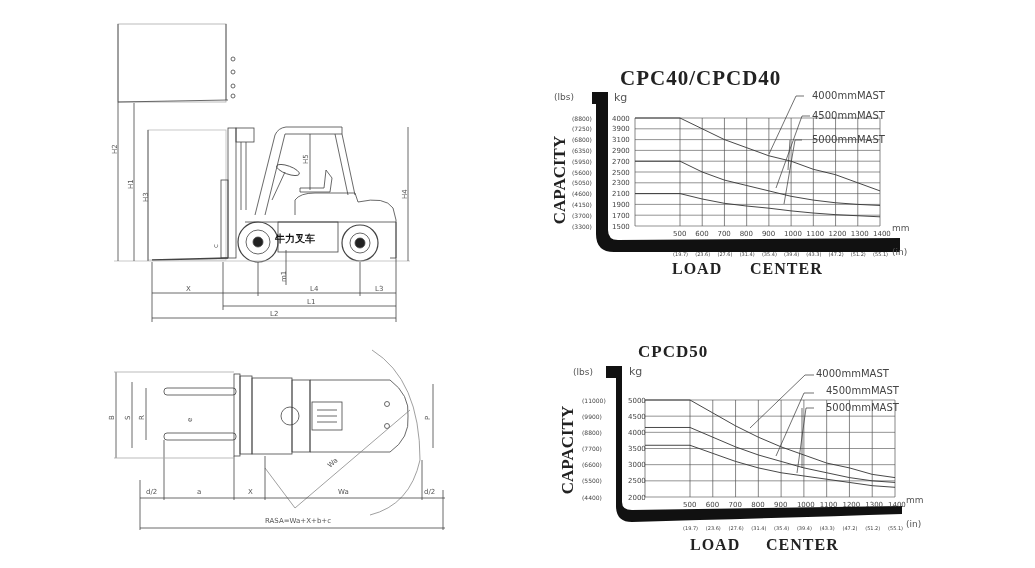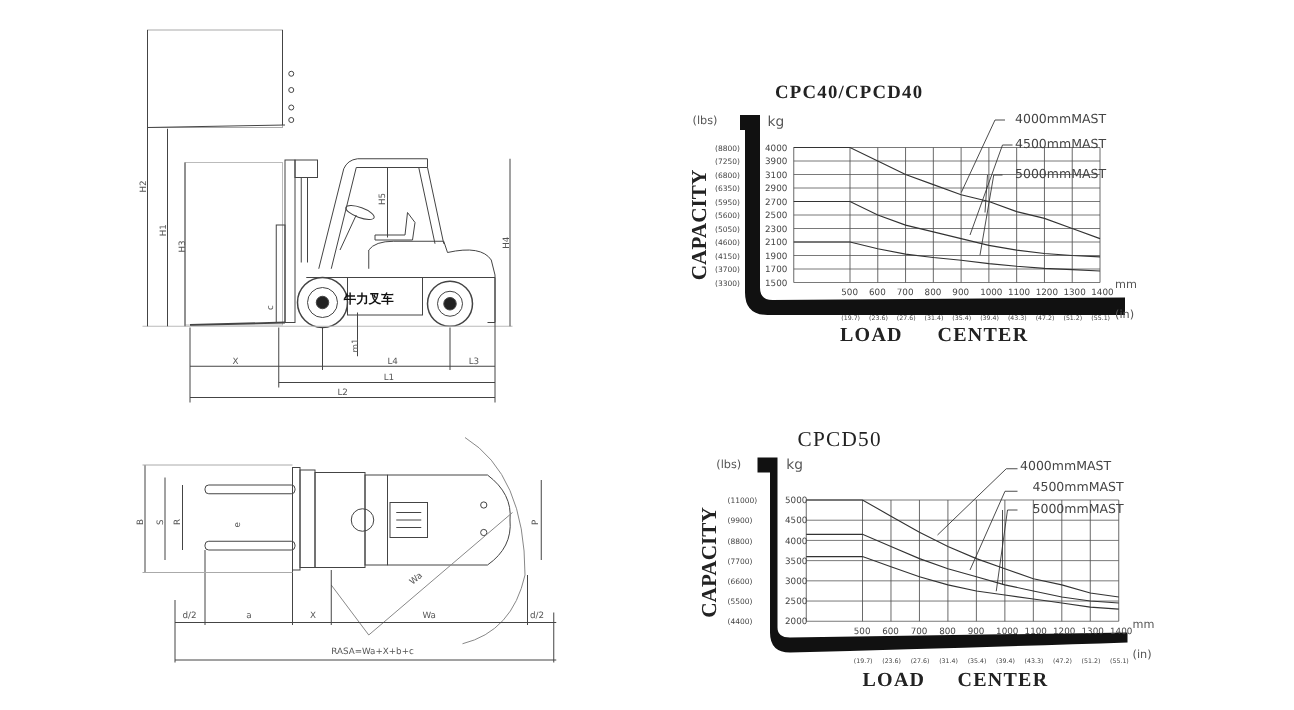--- a/index.html
+++ b/index.html
@@ -224,21 +224,21 @@
     <g stroke="#333" stroke-width="0.7" fill="none">
       <line x1="256" y1="36" x2="229" y2="94"></line>
         <line x1="256" y1="36" x2="264" y2="36"></line>
       <line x1="262" y1="56" x2="236" y2="128"></line>
         <line x1="262" y1="56" x2="270" y2="56"></line>
       <line x1="255" y1="80" x2="244" y2="144"></line>
         <line x1="255" y1="80" x2="262" y2="80"></line>
       <line x1="250" y1="80" x2="248" y2="110"></line>
     </g>
   </svg>
-  <div class="abs serif" style="left:80px;top:6px;font-size:15px;font-weight:bold;letter-spacing:1px;">CPC40/CPCD40</div>
+  <div class="abs serif" style="left:80px;top:6px;font-size:21px;font-weight:bold;letter-spacing:1px;">CPC40/CPCD40</div>
   <div class="abs" style="left:14px;top:32px;font-size:9px;color:#555;">(lbs)</div>
   <div class="abs" style="left:74px;top:31px;font-size:11px;color:#555;">kg</div>
   <div class="abs" style="left:352px;top:163px;font-size:9px;color:#555;">mm</div>
   <div class="abs" style="left:352px;top:187px;font-size:9px;color:#555;">(in)</div>
   <div class="abs serif" style="left:-28px;top:110px;font-size:17px;font-weight:bold;transform:rotate(-90deg);transform-origin:center;width:96px;text-align:center;">CAPACITY</div>
   <div class="abs serif" style="left:132px;top:200px;font-size:16px;font-weight:bold;letter-spacing:1px;">LOAD</div>
   <div class="abs serif" style="left:210px;top:200px;font-size:16px;font-weight:bold;letter-spacing:1px;">CENTER</div>
   <div class="abs" style="left:272px;top:30px;font-size:10px;color:#444;">4000mmMAST</div>
   <div class="abs" style="left:272px;top:50px;font-size:10px;color:#444;">4500mmMAST</div>
   <div class="abs" style="left:272px;top:74px;font-size:10px;color:#444;">5000mmMAST</div>
@@ -311,21 +311,21 @@
     <g stroke="#333" stroke-width="0.7" fill="none">
       <line x1="265" y1="35" x2="210" y2="88"></line>
         <line x1="265" y1="35" x2="274" y2="35"></line>
       <line x1="264" y1="53" x2="236" y2="116"></line>
         <line x1="264" y1="53" x2="274" y2="53"></line>
       <line x1="266" y1="68" x2="257" y2="133"></line>
         <line x1="266" y1="68" x2="274" y2="68"></line>
       <line x1="262" y1="68" x2="262" y2="128"></line>
     </g>
   </svg>
-  <div class="abs serif" style="left:98px;top:2px;font-size:17px;font-weight:normal;letter-spacing:1px;">CPCD50</div>
+  <div class="abs serif" style="left:98px;top:2px;font-size:17px;font-weight:bold;letter-spacing:1px;">CPCD50</div>
   <div class="abs" style="left:33px;top:27px;font-size:9px;color:#555;">(lbs)</div>
   <div class="abs" style="left:89px;top:25px;font-size:11px;color:#555;">kg</div>
   <div class="abs" style="left:366px;top:155px;font-size:9px;color:#555;">mm</div>
   <div class="abs" style="left:366px;top:179px;font-size:9px;color:#555;">(in)</div>
   <div class="abs serif" style="left:-20px;top:100px;font-size:17px;font-weight:bold;transform:rotate(-90deg);transform-origin:center;width:96px;text-align:center;">CAPACITY</div>
   <div class="abs serif" style="left:150px;top:196px;font-size:16px;font-weight:bold;letter-spacing:1px;">LOAD</div>
   <div class="abs serif" style="left:226px;top:196px;font-size:16px;font-weight:bold;letter-spacing:1px;">CENTER</div>
   <div class="abs" style="left:276px;top:28px;font-size:10px;color:#444;">4000mmMAST</div>
   <div class="abs" style="left:286px;top:45px;font-size:10px;color:#444;">4500mmMAST</div>
   <div class="abs" style="left:286px;top:62px;font-size:10px;color:#444;">5000mmMAST</div>

